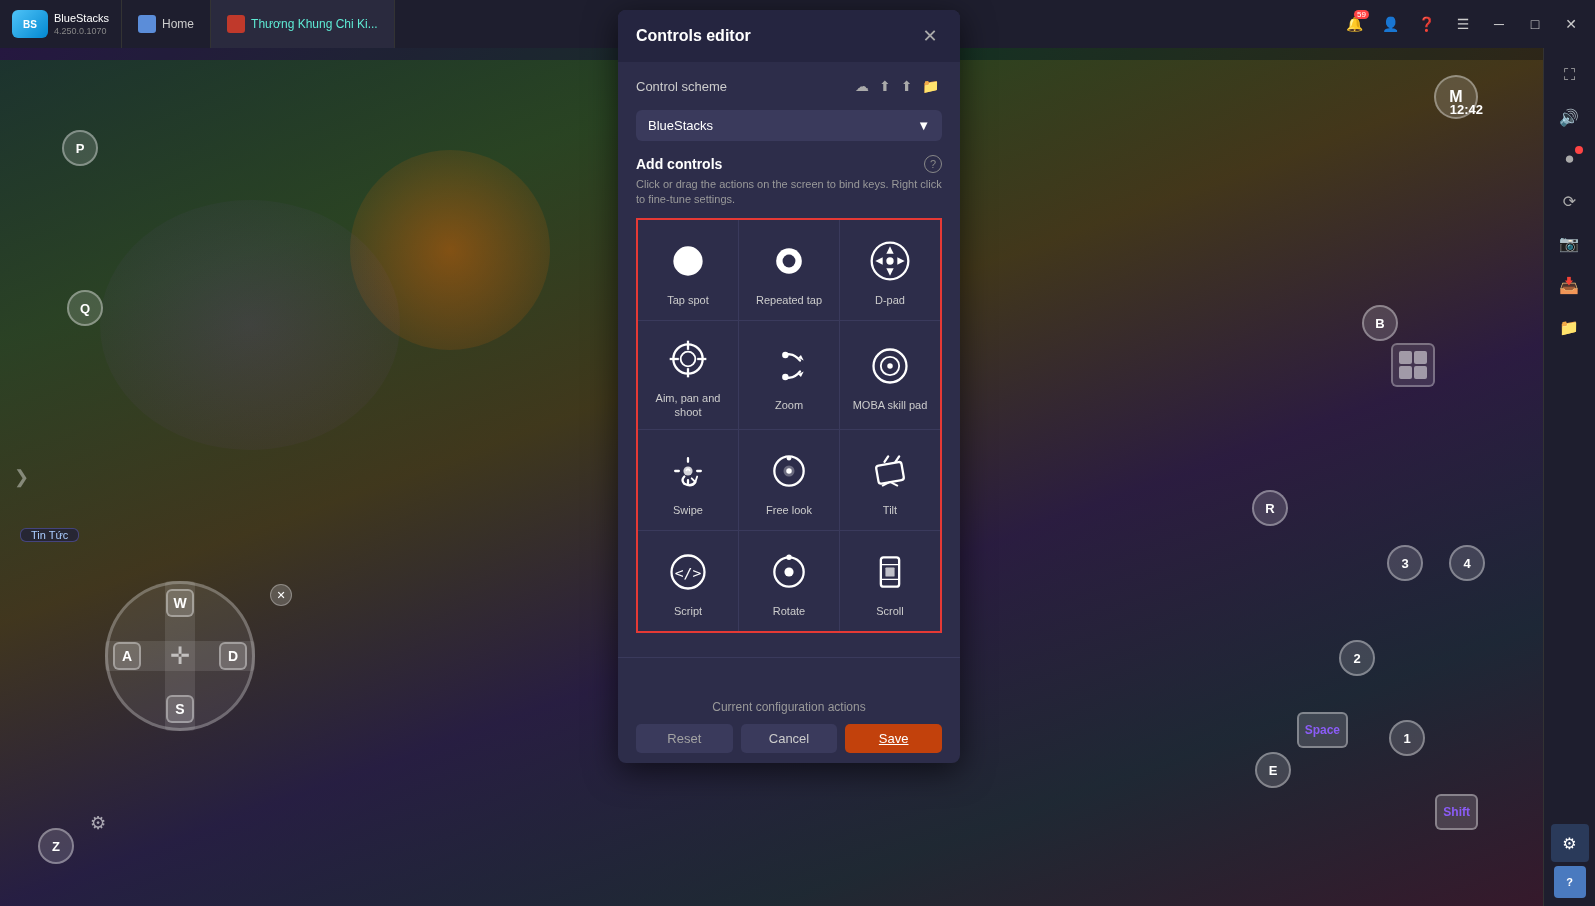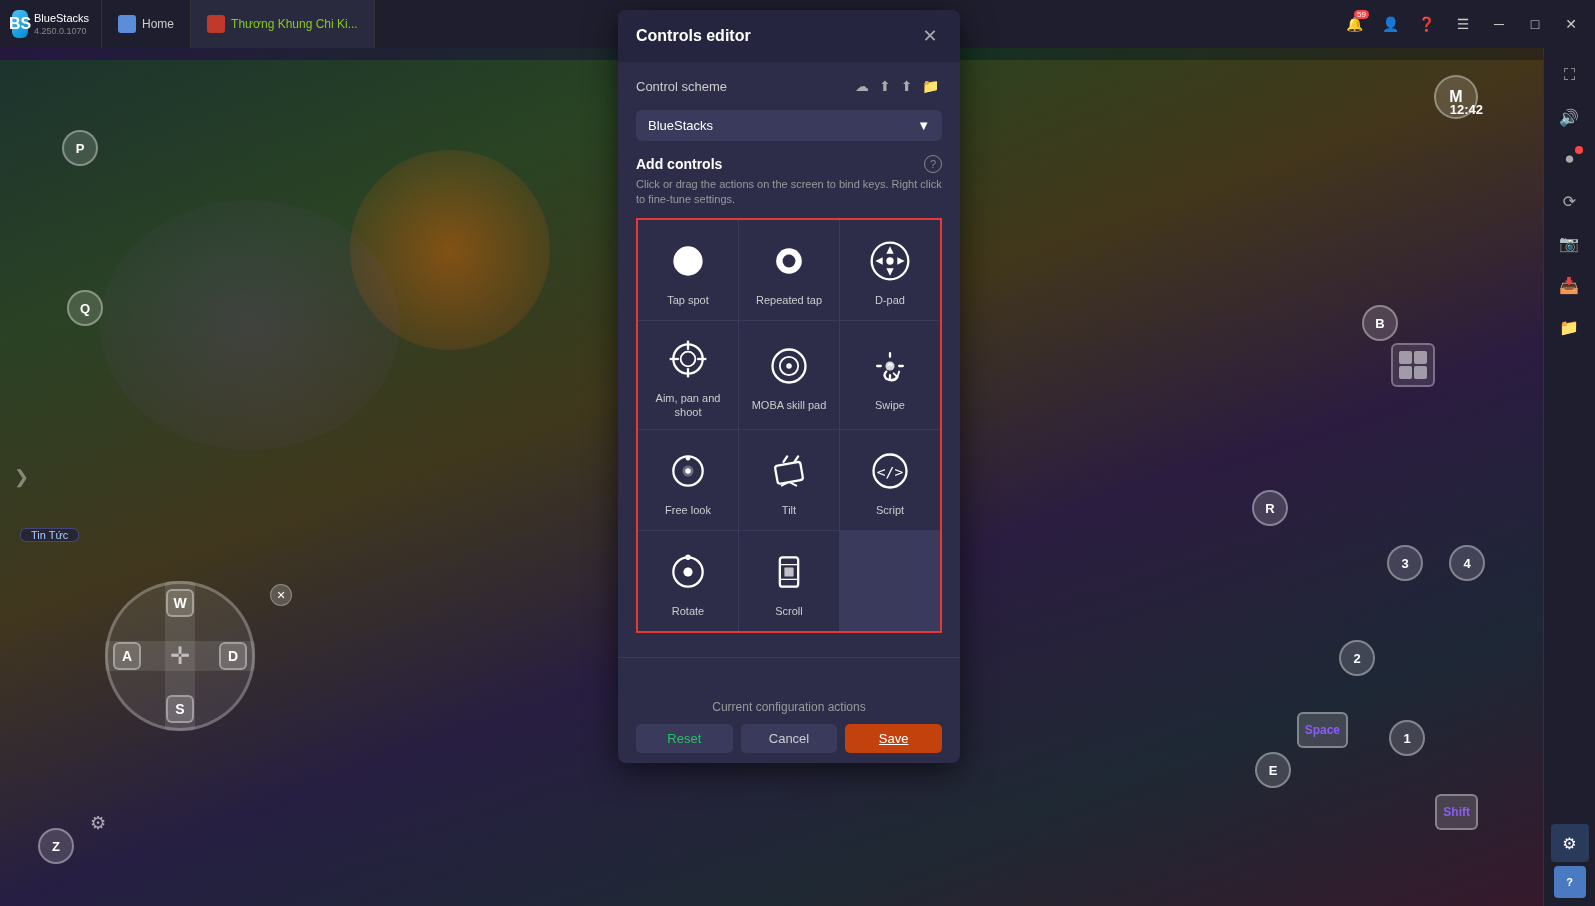--- a/index.html
+++ b/index.html
@@ -40,29 +40,29 @@
     }
     .bluestacks-logo {
       display: flex;
       align-items: center;
       padding: 0 12px;
       gap: 6px;
       border-right: 1px solid #333;
       height: 100%;
     }
     .logo-icon {
-      width: 16px;
+      width: 36px;
       height: 28px;
       background: linear-gradient(135deg, #4fc3f7, #0288d1);
       border-radius: 6px;
       display: flex;
       align-items: center;
       justify-content: center;
       color: white;
-      font-size: 16px;
+      font-size: 10px;
       font-weight: bold;
     }
     .logo-text {
       color: white;
       font-size: 11px;
       line-height: 1.2;
     }
     .logo-version {
       color: #888;
       font-size: 9px;
@@ -73,21 +73,21 @@
       gap: 6px;
       padding: 0 16px;
       height: 100%;
       color: #ccc;
       font-size: 12px;
       border-right: 1px solid #333;
       cursor: pointer;
     }
     .tab-item.active {
       background: #2a2a3e;
-      color: #84cc16;
+      color: #5eead4;
       align-items: center;
     }
     .tab-icon {
       width: 18px;
       height: 18px;
       background: #4a7abf;
       border-radius: 3px;
     }
     .top-bar-right {
       margin-left: auto;
@@ -345,21 +345,21 @@
     }
     .footer-btn {
       flex: 1;
       padding: 7px;
       border-radius: 5px;
       border: none;
       font-size: 13px;
       cursor: pointer;
       font-weight: 500;
     }
-    .btn-reset { background: #3a3a5c; color: #22c55e; }
+    .btn-reset { background: #3a3a5c; color: #a3a3a3; }
     .btn-cancel { background: #3a3a5c; color: #ccc; }
     .btn-save { background: #c2410c; color: white; text-decoration: underline; }
 
     
     .time-display {
       position: absolute;
       top: 54px;
       right: 60px;
       color: white;
       font-size: 13px;
@@ -590,20 +590,33 @@
               <circle cx="24" cy="24" r="8" stroke="white" stroke-width="2" fill="none"></circle>
               <line x1="24" y1="4" x2="24" y2="14" stroke="white" stroke-width="2.5"></line>
               <line x1="24" y1="34" x2="24" y2="44" stroke="white" stroke-width="2.5"></line>
               <line x1="4" y1="24" x2="14" y2="24" stroke="white" stroke-width="2.5"></line>
               <line x1="34" y1="24" x2="44" y2="24" stroke="white" stroke-width="2.5"></line>
             </svg>
           </div>
           <span class="control-label">Aim, pan and shoot</span>
         </div>
 
+        <div class="control-item">
+          <div class="control-icon">
+            <svg class="icon-svg" viewBox="0 0 48 48" fill="none">
+              <path d="M20 12 C 20 12, 28 8, 36 18" stroke="white" stroke-width="2.5" fill="none" stroke-linecap="round"></path>
+              <path d="M20 36 C 20 36, 28 40, 36 30" stroke="white" stroke-width="2.5" fill="none" stroke-linecap="round"></path>
+              <circle cx="20" cy="12" r="3.5" fill="white"></circle>
+              <circle cx="20" cy="36" r="3.5" fill="white"></circle>
+              <path d="M34 15 L40 18 L37 12 Z" fill="white"></path>
+              <path d="M34 33 L40 30 L37 36 Z" fill="white"></path>
+            </svg>
+          </div>
+          <span class="control-label">Zoom</span>
+        </div>
 
         <div class="control-item">
           <div class="control-icon">
             <svg class="icon-svg" viewBox="0 0 48 48" fill="none">
               <circle cx="24" cy="24" r="18" stroke="white" stroke-width="2.5" fill="none"></circle>
               <circle cx="24" cy="24" r="10" stroke="white" stroke-width="2" fill="none"></circle>
               <circle cx="24" cy="24" r="3" fill="white"></circle>
             </svg>
           </div>
           <span class="control-label">MOBA skill pad</span>

